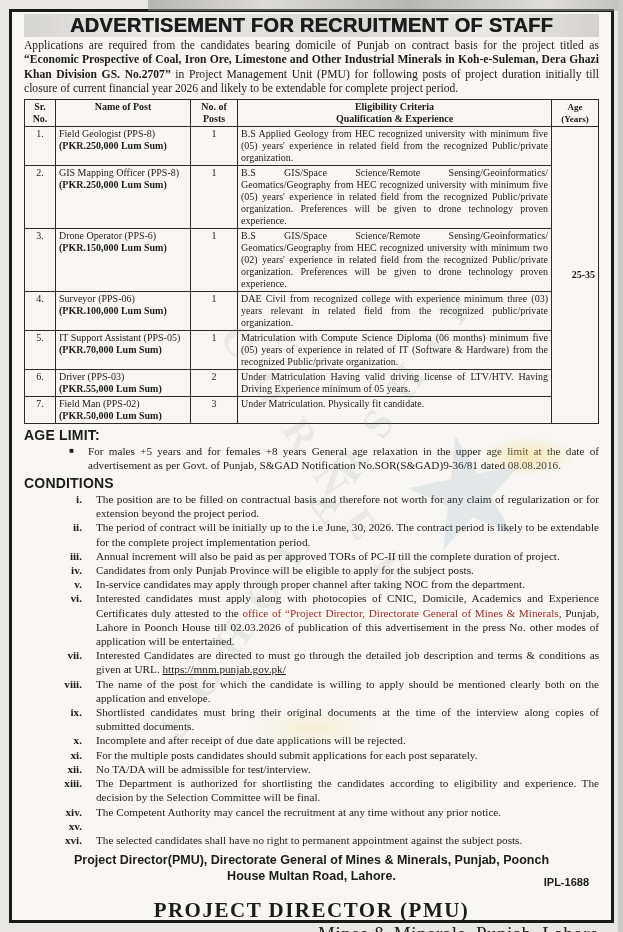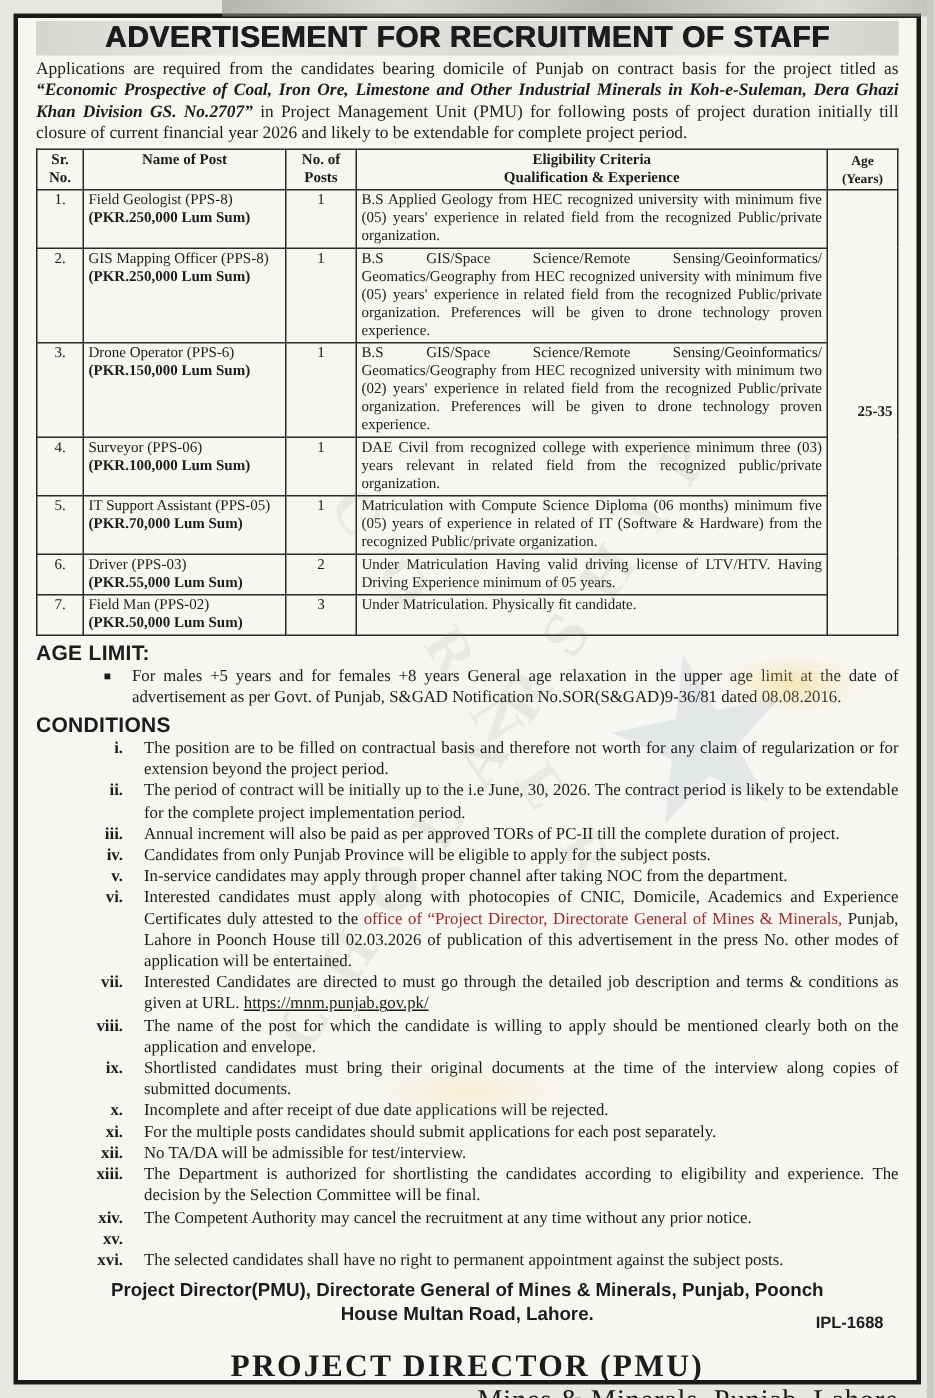--- a/index.html
+++ b/index.html
@@ -7,21 +7,21 @@
        font-family:"Liberation Serif",serif;color:#1c1c1c;}
   .frame{position:absolute;left:9px;top:9px;width:605px;height:914px;box-sizing:border-box;
          border:3px solid #1a1a1a;background:#f7f6f2;padding:1px 12px;z-index:1;}
   .top-smudge{position:absolute;left:148px;top:0;width:470px;height:11px;z-index:4;
     background:linear-gradient(90deg,rgba(140,140,138,.55),rgba(195,195,192,.35) 25%,rgba(150,150,148,.6) 55%,rgba(205,205,202,.4) 85%,rgba(160,160,158,.5));}
   .right-shade{position:absolute;right:0;top:0;width:5px;height:100%;background:rgba(125,125,122,.28);z-index:3;}
   .title{font-family:"Liberation Sans",sans-serif;font-weight:bold;font-size:20px;text-align:center;
     margin:1px 0 2px;letter-spacing:.3px;text-shadow:.5px 0 currentColor;
     background:linear-gradient(90deg,rgba(172,172,170,.45),rgba(205,205,202,.28) 25%,rgba(182,182,180,.48) 55%,rgba(202,202,199,.32) 80%,rgba(165,165,162,.45));}
   .intro{font-size:11.6px;line-height:14.4px;text-align:justify;margin:0 0 2px;}
-  .proj{font-weight:bold;font-style:italic;}
+  .proj{font-weight:bold;}
   table.posts{width:100%;border-collapse:collapse;font-size:10px;line-height:12px;}
   table.posts th,table.posts td{border:1px solid #2b2b2b;padding:1px 3px;vertical-align:top;}
   table.posts th{font-weight:bold;text-align:center;padding:1px 2px;line-height:12px;}
   .c-sr{width:24px;text-align:center;margin-top:43px;}
   .c-post{width:128px;}
   .c-n{width:40px;text-align:center;}
   .c-crit{text-align:justify;}
   .c-age{width:40px;text-align:right;vertical-align:middle !important;font-weight:bold;}
   .age-hd{font-size:9px;}
   .pay{font-weight:bold;display:block;}

